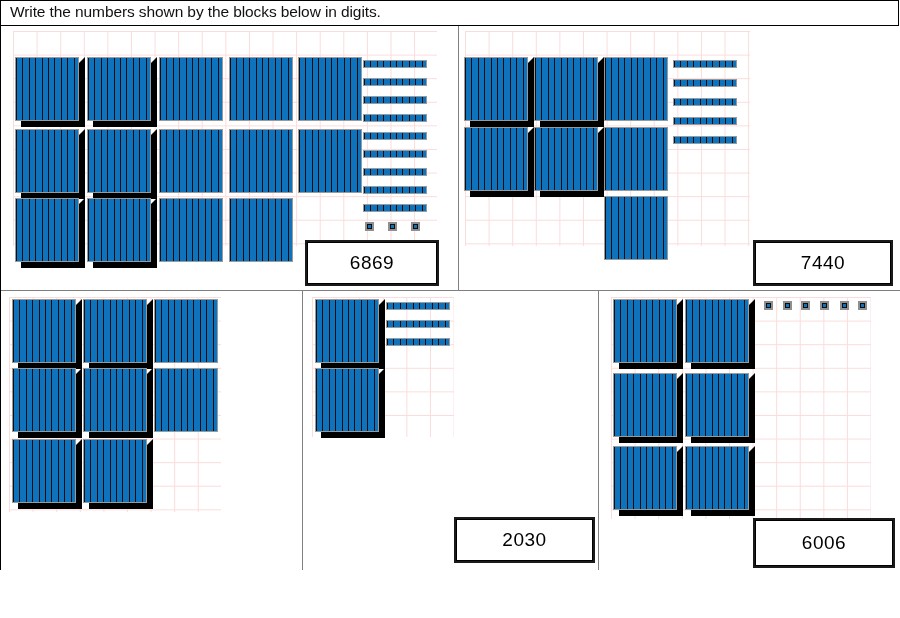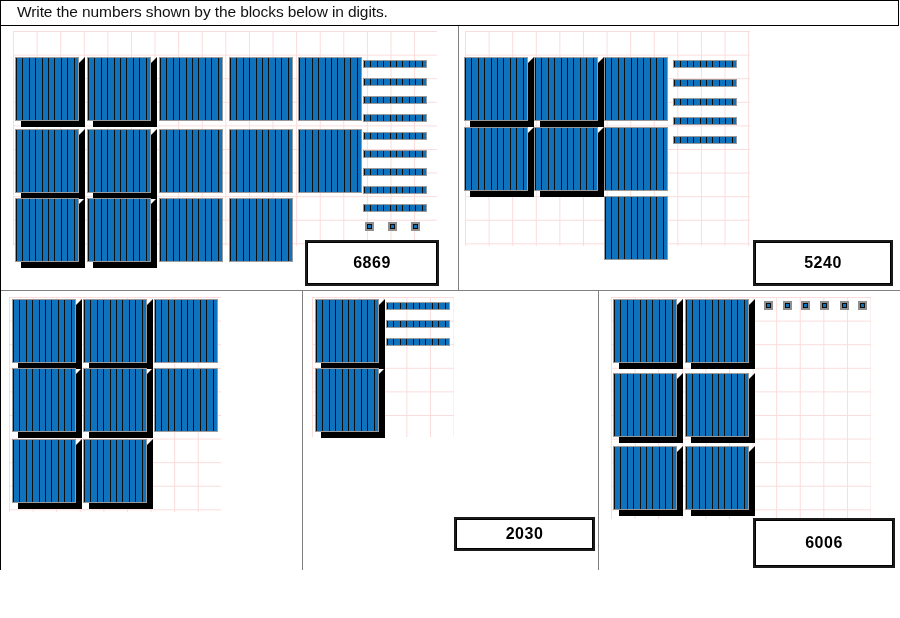--- a/index.html
+++ b/index.html
@@ -30,21 +30,21 @@
     position: absolute;
     left: 0; top: 0;
     width: 100%;
     height: 25px;
     box-sizing: border-box;
     border-bottom: 1px solid #000000;
     background: #ffffff;
   }
   #instruction-text {
     position: absolute;
-    left: 16px;
+    left: 9px;
     top: 2px;
     font-size: 15.5px;
     color: #111111;
     white-space: nowrap;
     letter-spacing: -0.1px;
   }
 
   
   .cell {
     position: absolute;
@@ -165,22 +165,22 @@
     position: absolute;
     box-sizing: border-box;
     background: #ffffff;
     border: 1px solid #000000;
     box-shadow: 0 0 0 2px #1a1a1a;
     display: flex;
     align-items: center;
     justify-content: center;
   }
   .answer-text {
-    font-size: 16px;
-    font-weight: bold;
+    font-size: 19px;
+    font-weight: normal;
     color: #000000;
     letter-spacing: 0.5px;
   }
 </style>
 </head>
 <body>
 
 <div id="worksheet">
 
   <div id="instruction-row">
@@ -350,21 +350,21 @@
         </div>
       <div class="rod" style="left:214px; top:91px;">
           <div class="face"></div>
         </div>
       <div class="rod" style="left:214px; top:110px;">
           <div class="face"></div>
         </div>
     </div>
 
     <div class="answer-box" style="left:296px; top:216px; width:136px; height:42px;">
-      <span class="answer-text">5240</span>
+      <span class="answer-text">7440</span>
     </div>
   </div>
 
   <div class="cell cell-border-right" style="left:0px; top:290px; width:302px; height:279px;">
 
     <div class="grid-paper" style="left:8px; top:6px; width:212px; height:215px;"></div>
 
     <div class="blocks-layer">
 
       <div class="cube" style="left:11px; top:8px;">
@@ -429,21 +429,21 @@
           <div class="face"></div>
         </div>
       <div class="rod" style="left:83px; top:29px;">
           <div class="face"></div>
         </div>
       <div class="rod" style="left:83px; top:47px;">
           <div class="face"></div>
         </div>
     </div>
 
-    <div class="answer-box" style="left:153px; top:228px; width:137px; height:30px;">
+    <div class="answer-box" style="left:153px; top:228px; width:137px; height:42px;">
       <span class="answer-text">2030</span>
     </div>
   </div>
 
   <div class="cell" style="left:598px; top:290px; width:301px; height:279px;">
 
     <div class="grid-paper" style="left:12px; top:6px; width:260px; height:222px;"></div>
 
     <div class="blocks-layer">
 

